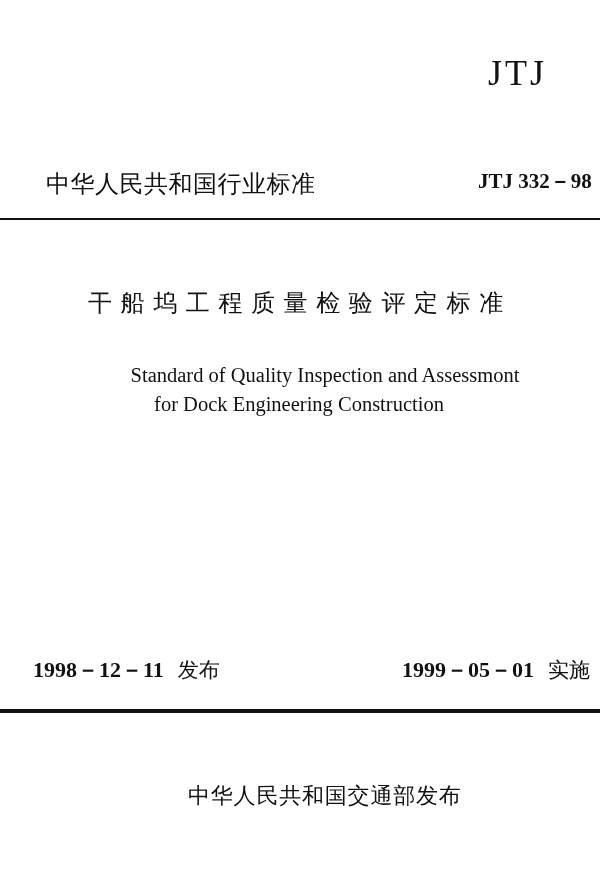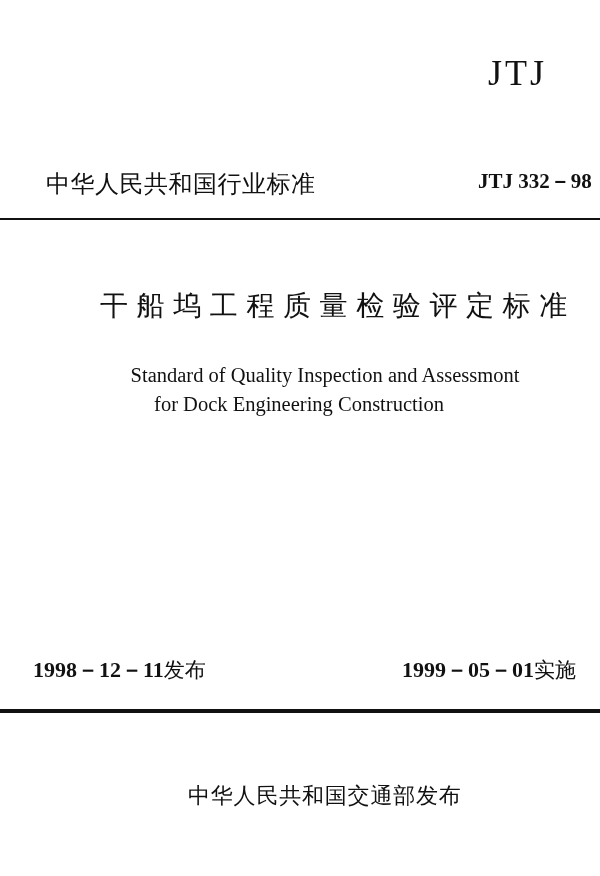--- a/index.html
+++ b/index.html
@@ -30,42 +30,42 @@
     }
     .std-num {
       left: 432px; top: 167px;
       font-size: 21px; font-weight: bold; margin-left: 46px;
     }
     .rule-top {
       left: 0; top: 218px; width: 600px; height: 2px;
       background: #111111;
     }
     .title-cn {
-      left: 100px; top: 287px;
-      font-size: 28px;
+      left: 88px; top: 287px;
+      font-size: 24px;
       letter-spacing: 8.6px;
     }
     .title-en {
       left: 0; width: 650px; text-align: center;
       font-size: 20.5px;
     }
     .title-en.l1 { top: 364px; }
     .title-en.l2 { top: 393px; left: -26px; }
 
     .date-left {
       left: 33px; top: 655px;
       font-size: 22px;
     }
     .date-right {
       left: 402px; top: 655px;
       font-size: 22px;
       text-align: right;
     }
     .date-num { font-weight: bold; font-family: "Liberation Serif", "DejaVu Serif", serif; }
-    .date-word { font-family: "DejaVu Sans", "Liberation Sans", sans-serif; font-size: 21px; margin-left: 0; }
+    .date-word { font-family: "DejaVu Sans", "Liberation Sans", sans-serif; font-size: 21px; margin-left: 14px; }
 
     .rule-bottom {
       left: 0; top: 709px; width: 600px; height: 4px;
       background: #111111;
     }
     .publisher {
       left: 188px; top: 781px;
       font-size: 22px;
       letter-spacing: 0.8px;
     }

